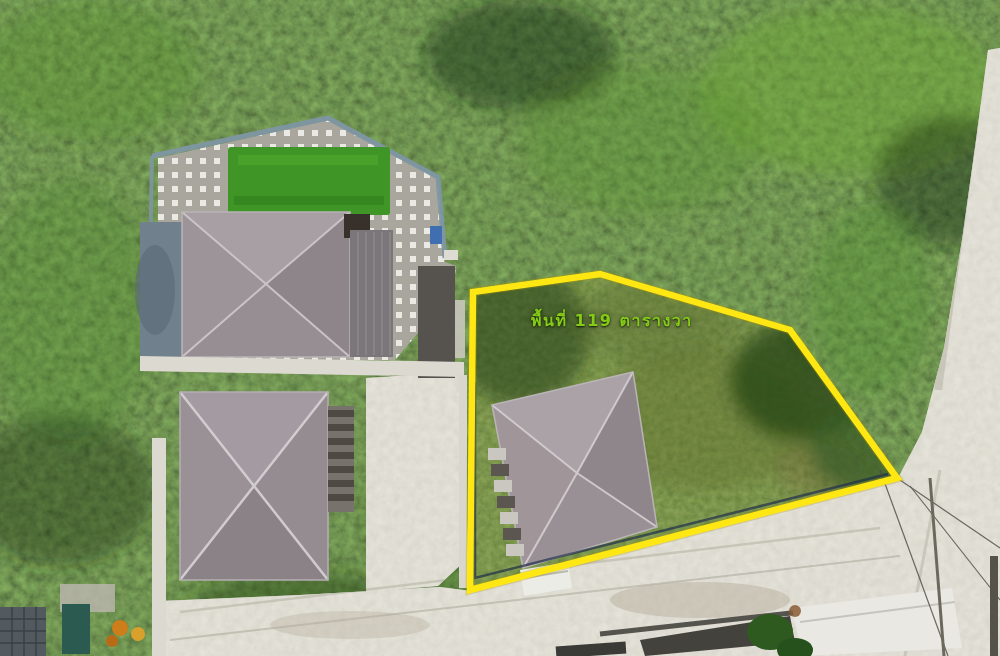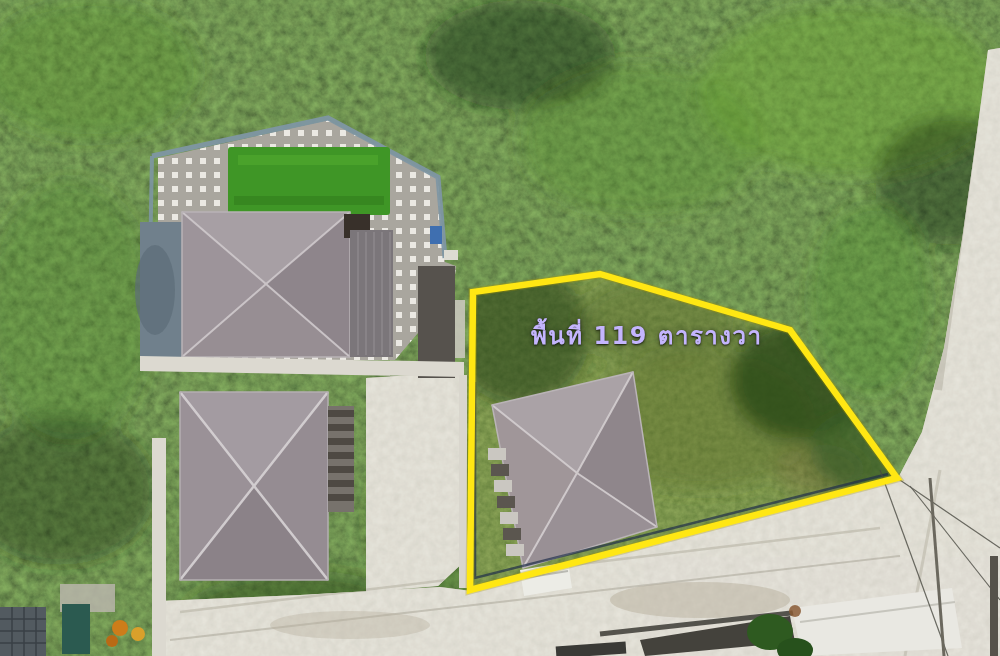--- a/index.html
+++ b/index.html
@@ -2,23 +2,23 @@
 <html><head>
 <meta charset="utf-8">
 <style>
   html,body{margin:0;padding:0;background:#111;}
   .stage{
     position:relative;width:1000px;height:656px;overflow:hidden;
     font-family:"DejaVu Sans",sans-serif;
   }
   .stage svg{position:absolute;inset:0;display:block;}
   .area-label{
-    position:absolute;left:531px;top:316px;width:260px;
-    font-size:24px;font-weight:bold;letter-spacing:1.5px;
-    color:#c4b5fd;
+    position:absolute;left:531px;top:308px;width:260px;
+    font-size:16px;font-weight:bold;letter-spacing:1.5px;
+    color:#84cc16;
     text-shadow:0 1px 2px rgba(0,0,0,.75), 0 0 6px rgba(0,20,0,.5);
     font-family:"DejaVu Sans",sans-serif, sans-serif;
     white-space:nowrap;
     user-select:none;
   }
 </style>
 </head>
 <body>
 
 <div class="stage">

